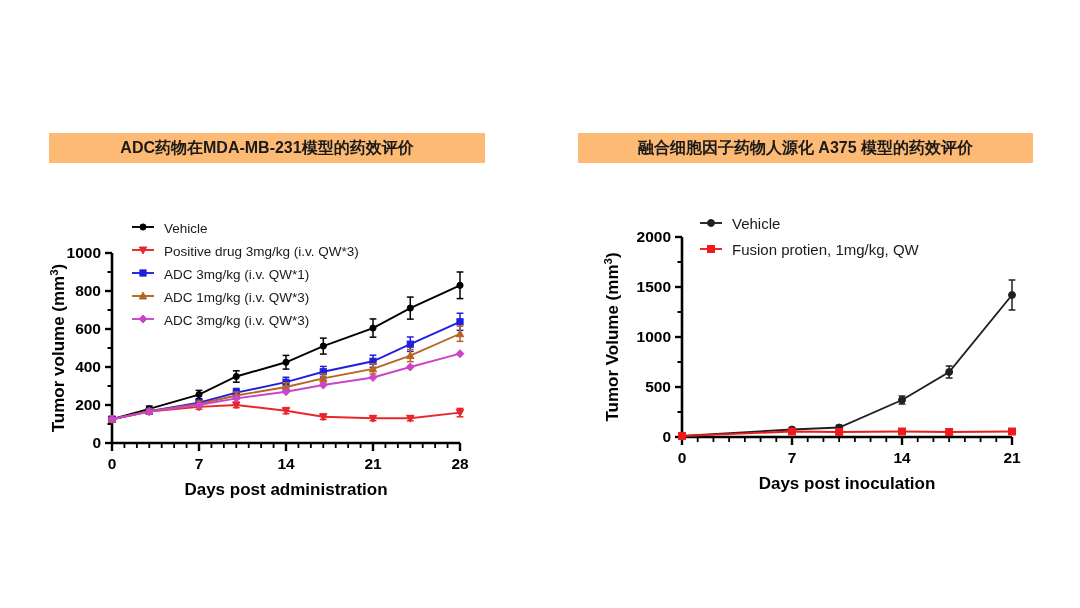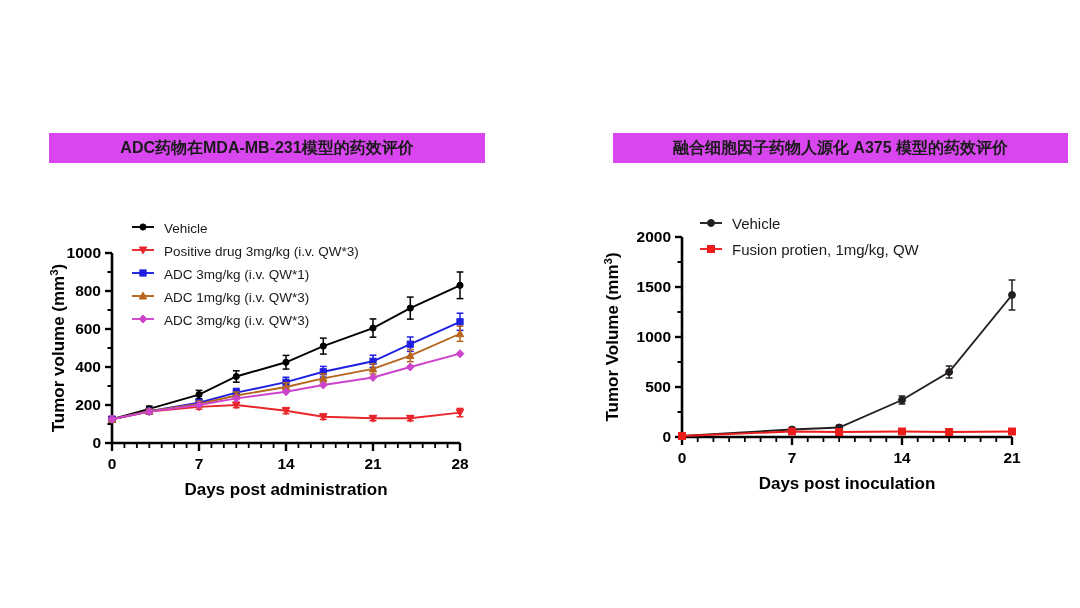--- a/index.html
+++ b/index.html
@@ -12,26 +12,26 @@
 
   
   .slide-title{
     position:absolute;left:48px;top:36px;
     font-size:31px;font-weight:bold;color:#1f4e9c;letter-spacing:.5px;
     white-space:nowrap;
   }
 
   
   .panel-header{
-    position:absolute;height:30px;background:#d946ef;
+    position:absolute;height:30px;background:#fdba74;
     display:flex;align-items:center;justify-content:center;
     font-size:16px;font-weight:bold;color:#1a1a1a;
   }
   #hdr-left{left:49px;top:133px;width:436px;}
-  #hdr-right{left:578px;top:133px;width:455px;margin-left:35px;}
+  #hdr-right{left:578px;top:133px;width:455px;}
 
   
   .panel{position:absolute;}
   #panel-left{left:40px;top:195px;width:430px;height:320px;}
   #panel-right{left:590px;top:195px;width:440px;height:320px;}
 
   .plot{position:absolute;left:0;top:0;width:100%;height:100%;}
   svg{display:block;}
 
   .ax-label{font-family:"Liberation Sans",sans-serif;font-weight:bold;fill:#000;}

